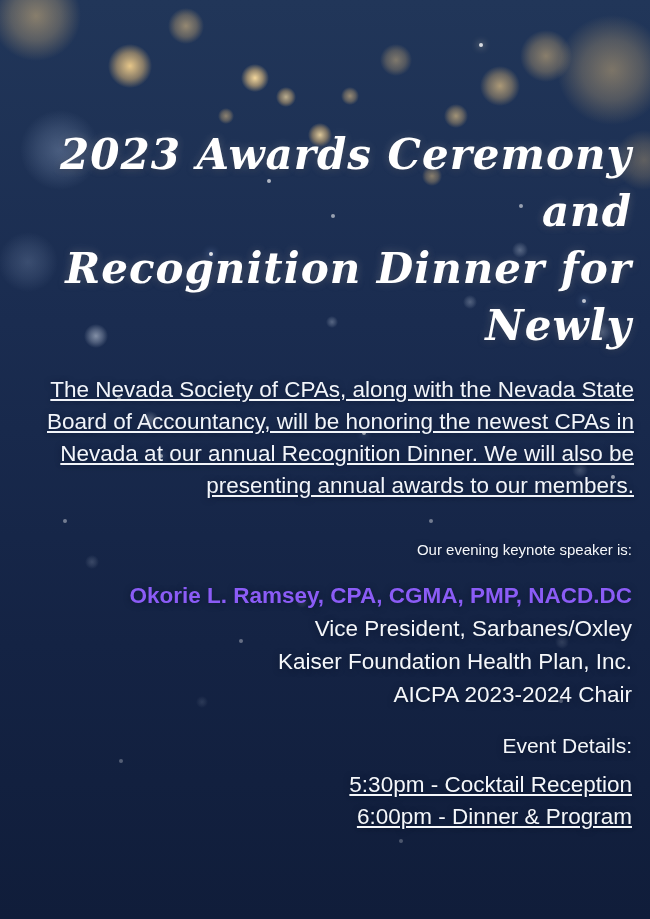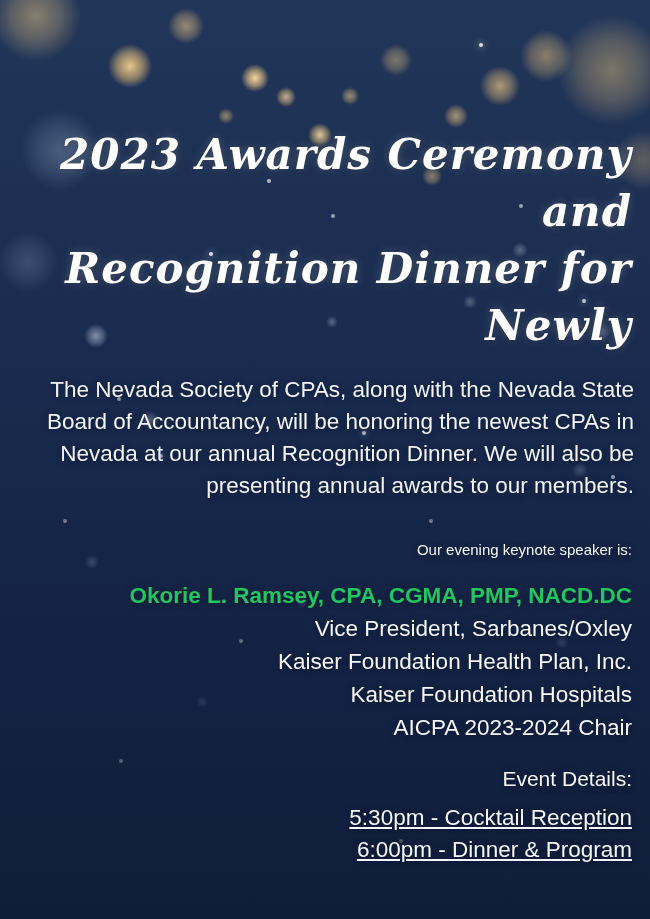--- a/index.html
+++ b/index.html
@@ -86,23 +86,24 @@
     letter-spacing:1px;
     color:#ffffff;
     text-shadow:0 0 10px rgba(255,255,255,0.25), 0 1px 6px rgba(8,16,36,0.55);
   }
   h1.title span{display:block;}
   p{margin:0;}
   .intro{
     width:616px;margin:0 auto;
     font-size:22.5px;line-height:32px;
     color:#f2f5fa;
+    text-decoration:underline;
   }
   .keynote{margin-top:32px;font-size:15px;line-height:32px;}
-  .speaker-name{margin-top:13px;font-size:22.5px;line-height:33px;font-weight:bold;color:#22c55e;}
+  .speaker-name{margin-top:13px;font-size:22.5px;line-height:33px;font-weight:bold;color:#8b5cf6;}
   .speaker-line{font-size:22.5px;line-height:33px;}
   .event-heading{margin-top:20px;font-size:21px;line-height:30px;}
   .schedule-line{font-size:22.5px;line-height:32px;text-decoration:underline;}
   .schedule{margin-top:8px;}
 </style>
 </head>
 <body>
 
 <div class="flyer">
   <div class="bokeh"></div>
@@ -115,21 +116,20 @@
       <span>Recognition Dinner for Newly</span>
     </h1>
 
     <p class="intro">The Nevada Society of CPAs, along with the Nevada State Board of Accountancy, will be honoring the newest CPAs in Nevada at our annual Recognition Dinner.  We will also be presenting annual awards to our members.</p>
 
     <p class="keynote">Our evening keynote speaker is:</p>
 
     <p class="speaker-name">Okorie L. Ramsey, CPA, CGMA, PMP, NACD.DC</p>
     <p class="speaker-line">Vice President, Sarbanes/Oxley</p>
     <p class="speaker-line">Kaiser Foundation Health Plan, Inc.</p>
-    <p class="speaker-line">Kaiser Foundation Hospitals</p>
     <p class="speaker-line">AICPA 2023-2024 Chair</p>
 
     <p class="event-heading">Event Details:</p>
 
     <div class="schedule">
       <p class="schedule-line">5:30pm - Cocktail Reception</p>
       <p class="schedule-line">6:00pm - Dinner &amp; Program</p>
     </div>
 
   </div>

